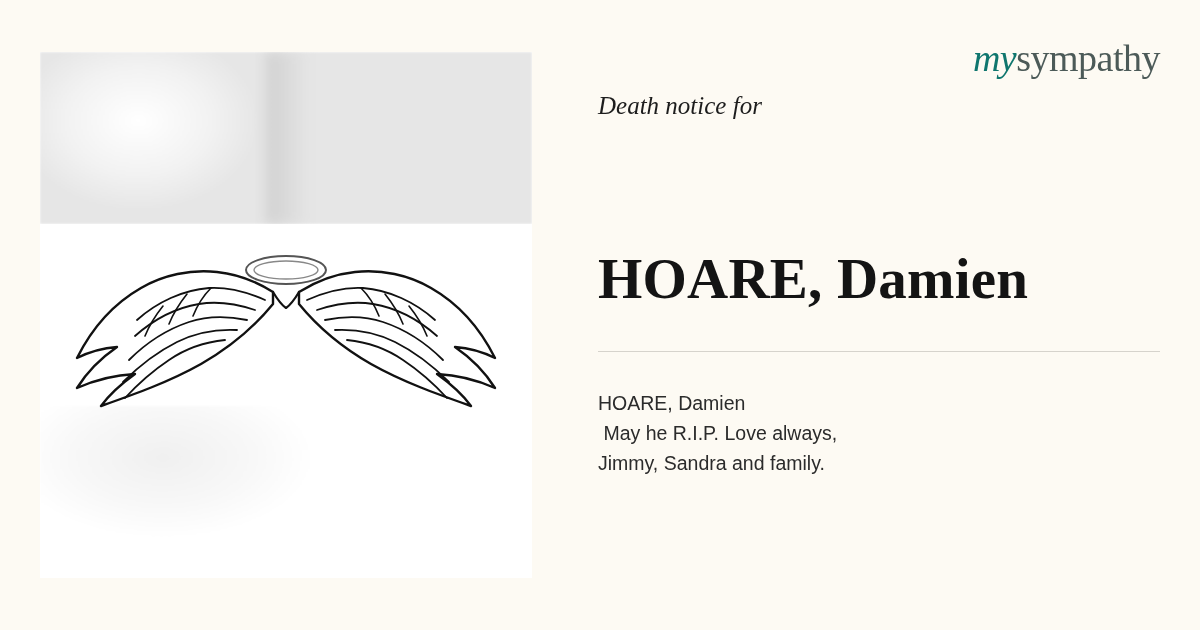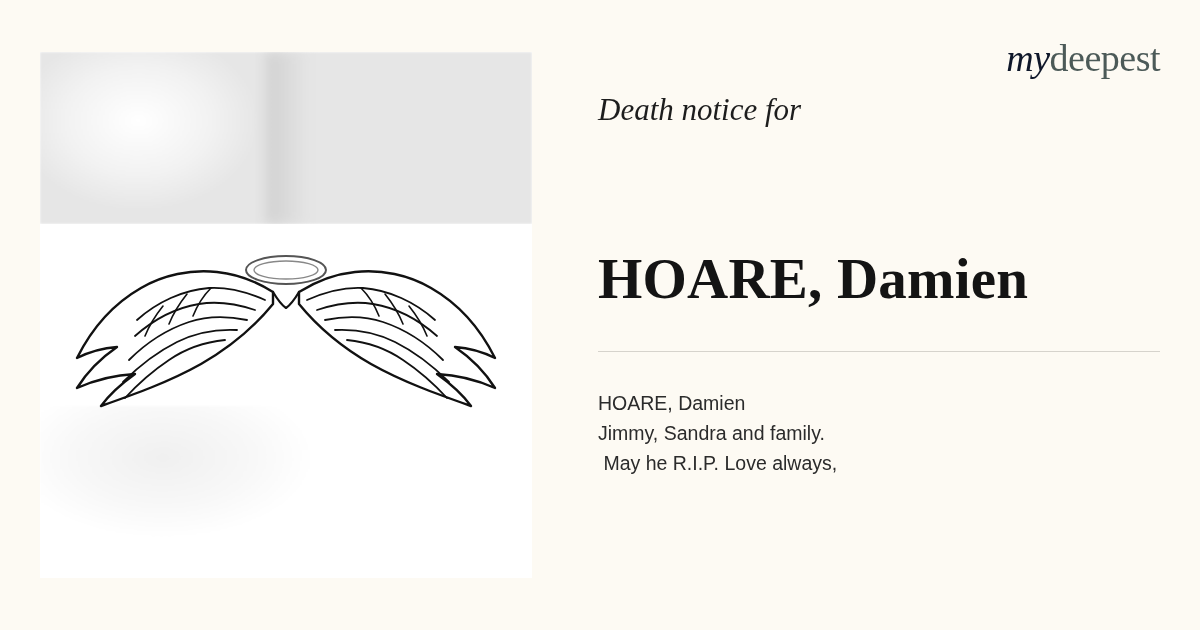--- a/index.html
+++ b/index.html
@@ -77,38 +77,38 @@
   
   .logo {
     position: absolute;
     right: 40px;
     top: 36px;
     font-size: 38px;
     letter-spacing: -0.5px;
     white-space: nowrap;
   }
   .logo .my {
-    color: #0f172a;
+    color: #0f766e;
     font-style: italic;
     font-family: "Liberation Serif", serif;
     font-weight: 400;
   }
   .logo .tributes {
     color: #4c5a58;
     font-family: "Liberation Serif", serif;
     font-weight: 400;
   }
 
   .eyebrow {
     position: absolute;
     left: 598px;
     top: 92px;
     font-family: "Liberation Serif", serif;
     font-style: italic;
-    font-size: 31px;
+    font-size: 25px;
     color: #1d1d1d;
   }
 
   .headline {
     position: absolute;
     left: 598px;
     top: 210px;
     font-family: "Liberation Serif", serif;
     font-weight: 700;
     font-size: 57px;
@@ -178,28 +178,28 @@
         <path d="M310,58 C318,66 324,76 328,86" fill="none" stroke-width="1.6"></path>
         <path d="M334,64 C342,74 348,84 352,94" fill="none" stroke-width="1.6"></path>
         <path d="M358,76 C366,86 372,96 376,106" fill="none" stroke-width="1.6"></path>
 
         <path d="M222,62 C228,72 232,76 235,78 C238,76 242,72 248,62" fill="none" stroke-width="2.2"></path>
       </g>
     </svg>
   </div>
 
   <div class="logo">
-    <span class="my">my</span><span class="tributes">deepest</span>
+    <span class="my">my</span><span class="tributes">sympathy</span>
   </div>
 
   <div class="eyebrow">Death notice for</div>
 
   <h1 class="headline">HOARE, Damien</h1>
 
   <div class="divider"></div>
 
   <div class="body-text">
     <div>HOARE, Damien</div>
+    <div> May he R.I.P. Love always,</div>
     <div>Jimmy, Sandra and family.</div>
-    <div> May he R.I.P. Love always,</div>
   </div>
 
 </div>
 
 </body></html>

